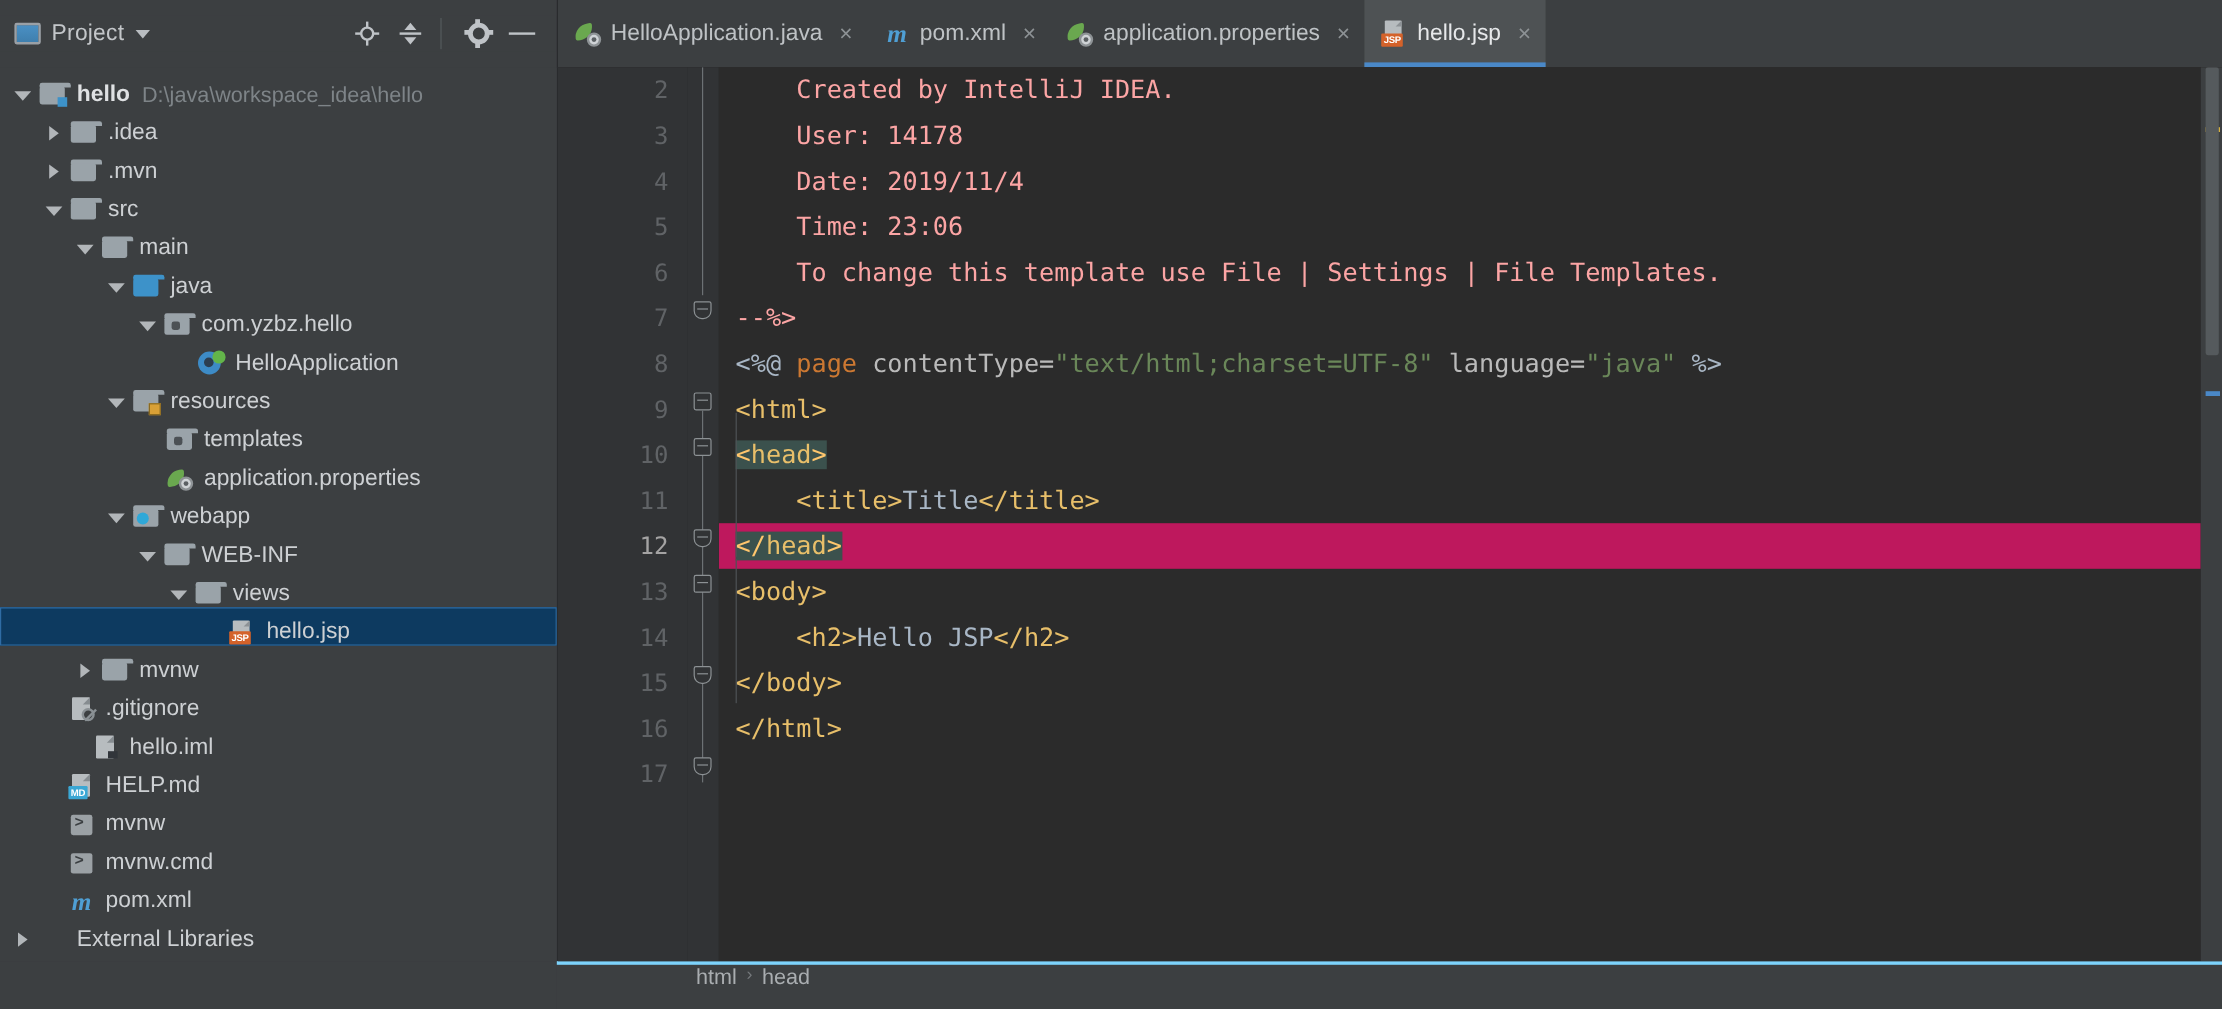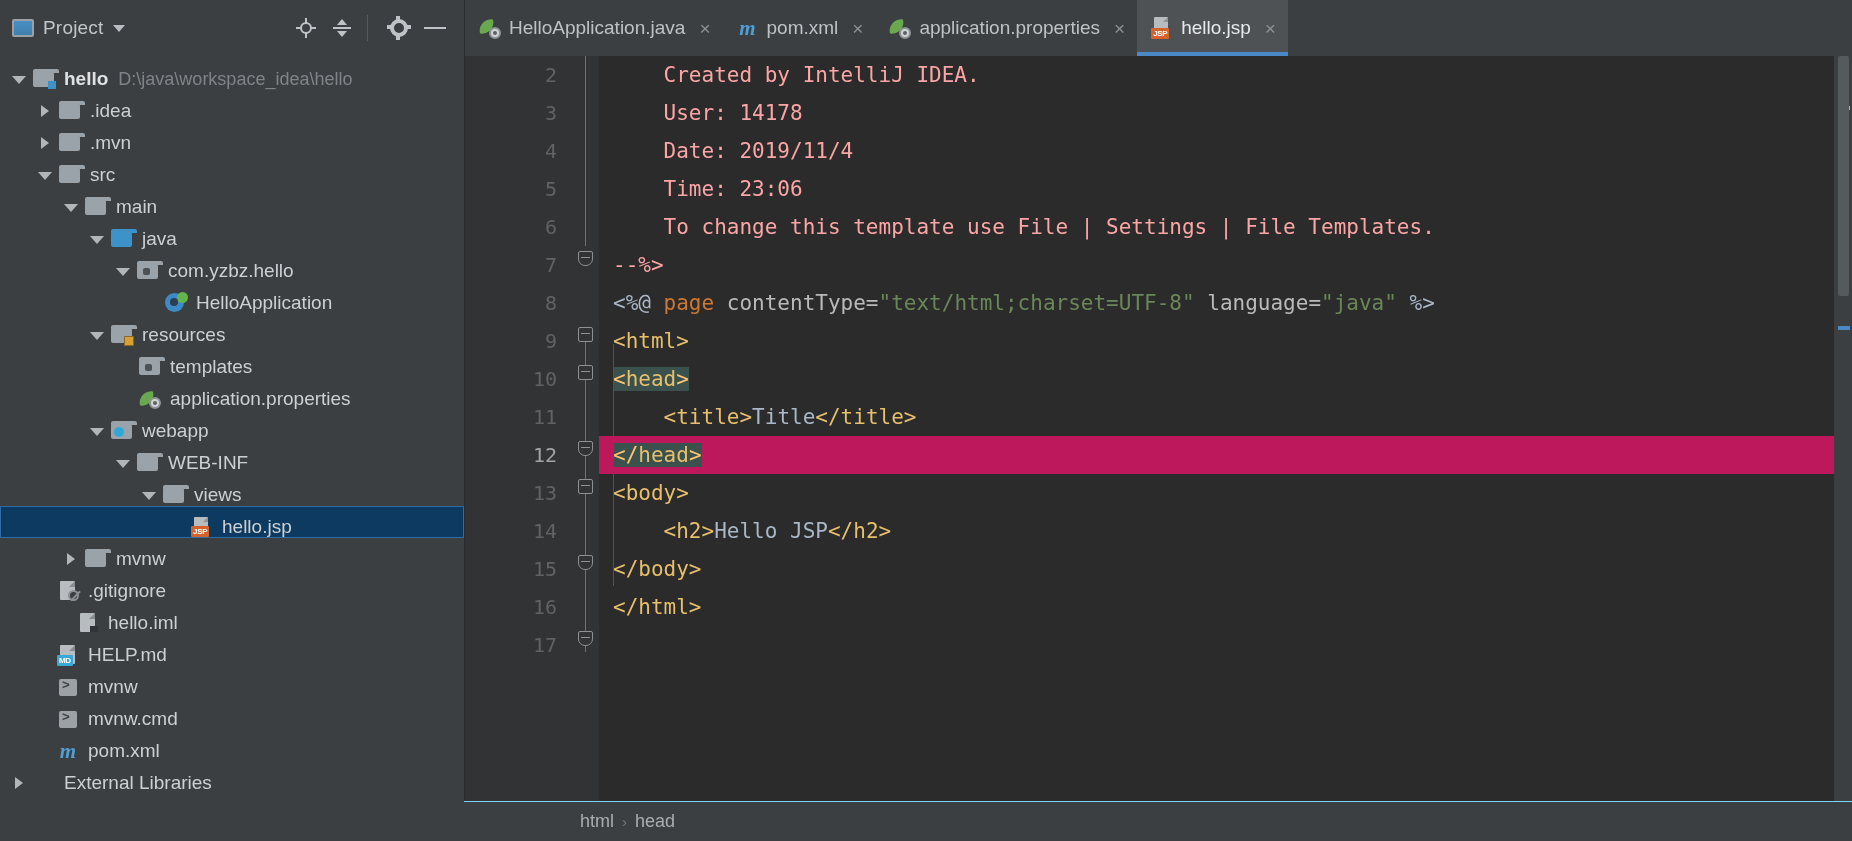--- a/index.html
+++ b/index.html
@@ -280,23 +280,23 @@
   }
   .marker-bar .warn { background: #d8b13a; }
   .marker-bar .info { background: #4a88c7; }
   .thumb {
     position:absolute; right:3px; width:11px; background:#555a5d; border-radius:2px;
   }
 
   
   .breadcrumb {
     height: 40px; flex: 0 0 40px; background: #3c3f41;
-    display: flex; align-items: center; padding-left: 120px;
+    display: flex; padding-left: 120px;
     font-size: 18px; color: #a9adb0; gap: 8px;
-    border-top: 1px solid #7dd3fc;
+    border-top: 3px solid #7dd3fc;
   }
   .breadcrumb .sep { color: #75797c; font-size: 15px; }
   .bottom-row { display:flex; height:40px; flex:0 0 40px; background:#3c3f41; }
   .bottom-side { width:464px; flex:0 0 464px; background:#3c3f41; }
 </style>
 </head>
 <body>
 
 <div class="app">
 

